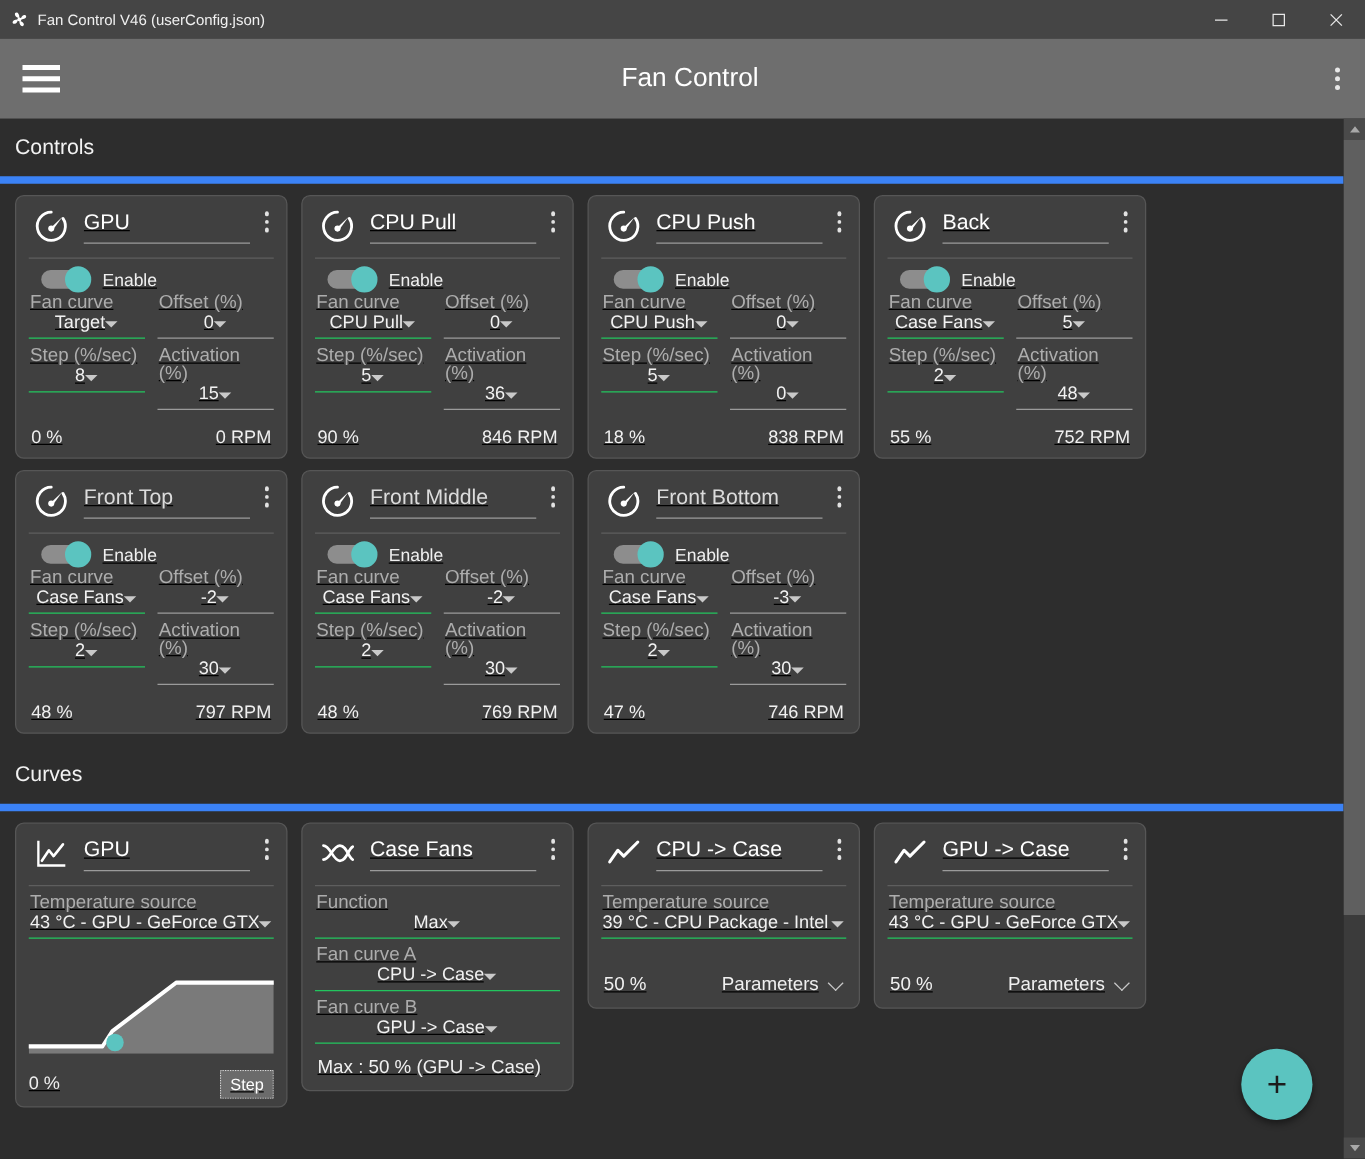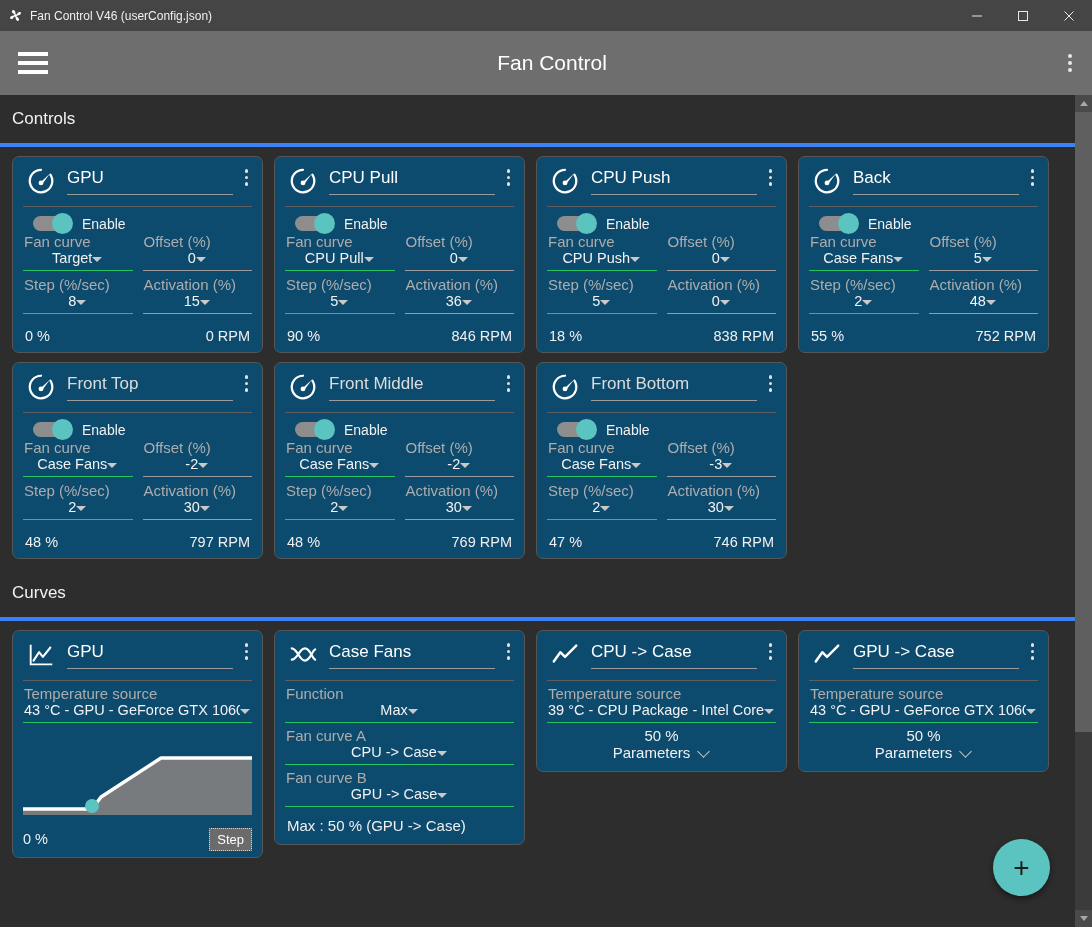--- a/index.html
+++ b/index.html
@@ -54,36 +54,37 @@
     height: calc(927px - 31px - 64px);
     background: #2d2d2d;
     overflow: hidden;
   }
   .scroll-area { position: absolute; inset: 0 17px 0 0; overflow: hidden; }
 
   .section-head {
     height: 52px; display: flex; align-items: center;
     padding: 0 0 0 12px;
     color: #f2f2f2; font-size: 17px;
-    border-bottom: 4px solid #3b82f6;
+    border-bottom: 6px solid #3b82f6;
   }
   .section-head.curves { margin-top: 10px; }
 
   .card-row {
     display: flex; gap: 11px;
     padding: 9px 0 0 12px;
   }
 
   
   .card {
-    width: 251px;
-    background: #0c4a6e;
+    width: 218px;
+    background: #404040;
     border: 1px solid #565656;
     border-radius: 7px;
     padding: 8px 10px 6px 10px;
+    text-decoration: underline;
   }
   .card-head { display: flex; align-items: flex-start; gap: 8px; }
   .card-icon { width: 36px; height: 32px; flex: 0 0 36px; display:flex; align-items:center; justify-content:center; }
   .card-title-wrap { flex: 1; padding-top: 2px; }
   .card-title {
     color: #ffffff; font-size: 17px; line-height: 22px;
     white-space: nowrap; overflow: hidden;
   }
   .card-title.dim { color: #dcdcdc; }
   .card-title-underline { height: 1px; background: #9b9b9b; margin-top: 5px; }
@@ -144,22 +145,22 @@
     margin-top: 12px; color: #f0f0f0; font-size: 14.5px;
     min-height: 24px;
   }
   .edit-btn {
     background: #6b6b6b; color: #fff; font-size: 13px;
     padding: 3px 7px; border: 1px dotted #d8d8d8; border-radius: 1px;
   }
   .mix-result { color: #f0f0f0; font-size: 15px; padding: 10px 2px 4px 2px; }
   .params-row {
     display: flex; justify-content: space-between; align-items: center;
-    margin-top: 4px; padding: 0 2px 4px 2px;
-    color: #f0f0f0; font-size: 15px; flex-direction: column;
+    margin-top: 28px; padding: 0 2px 4px 2px;
+    color: #f0f0f0; font-size: 15px;
   }
   .params-label { display: flex; align-items: center; gap: 9px; }
 
   
   .fab {
     position: absolute; right: 42px; bottom: 31px;
     width: 57px; height: 57px; border-radius: 50%;
     background: #5bc4c0;
     display: flex; align-items: center; justify-content: center;
     box-shadow: 0 3px 6px rgba(0,0,0,.45);

